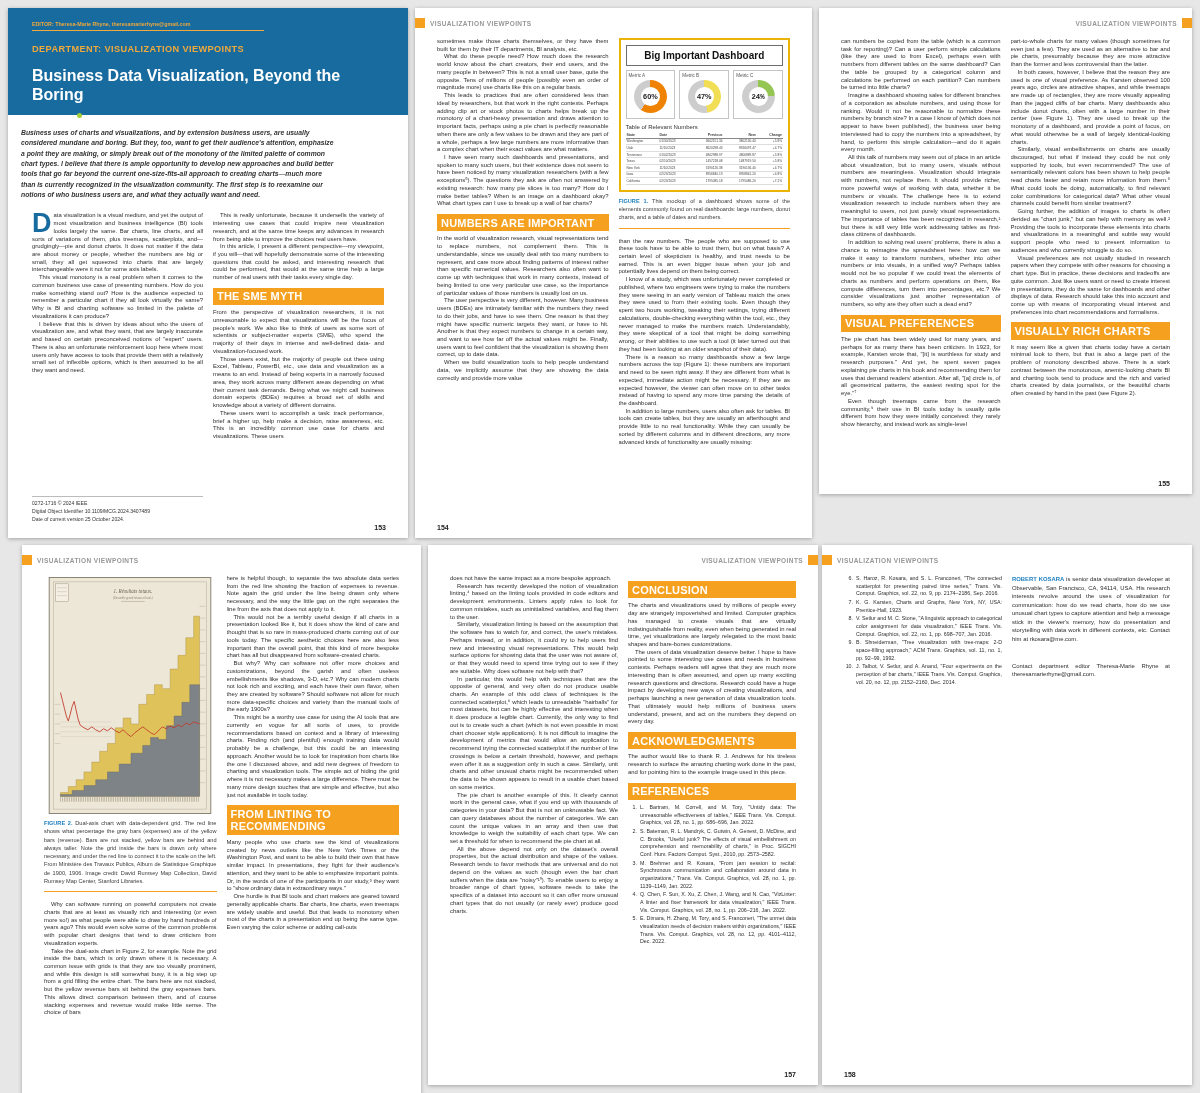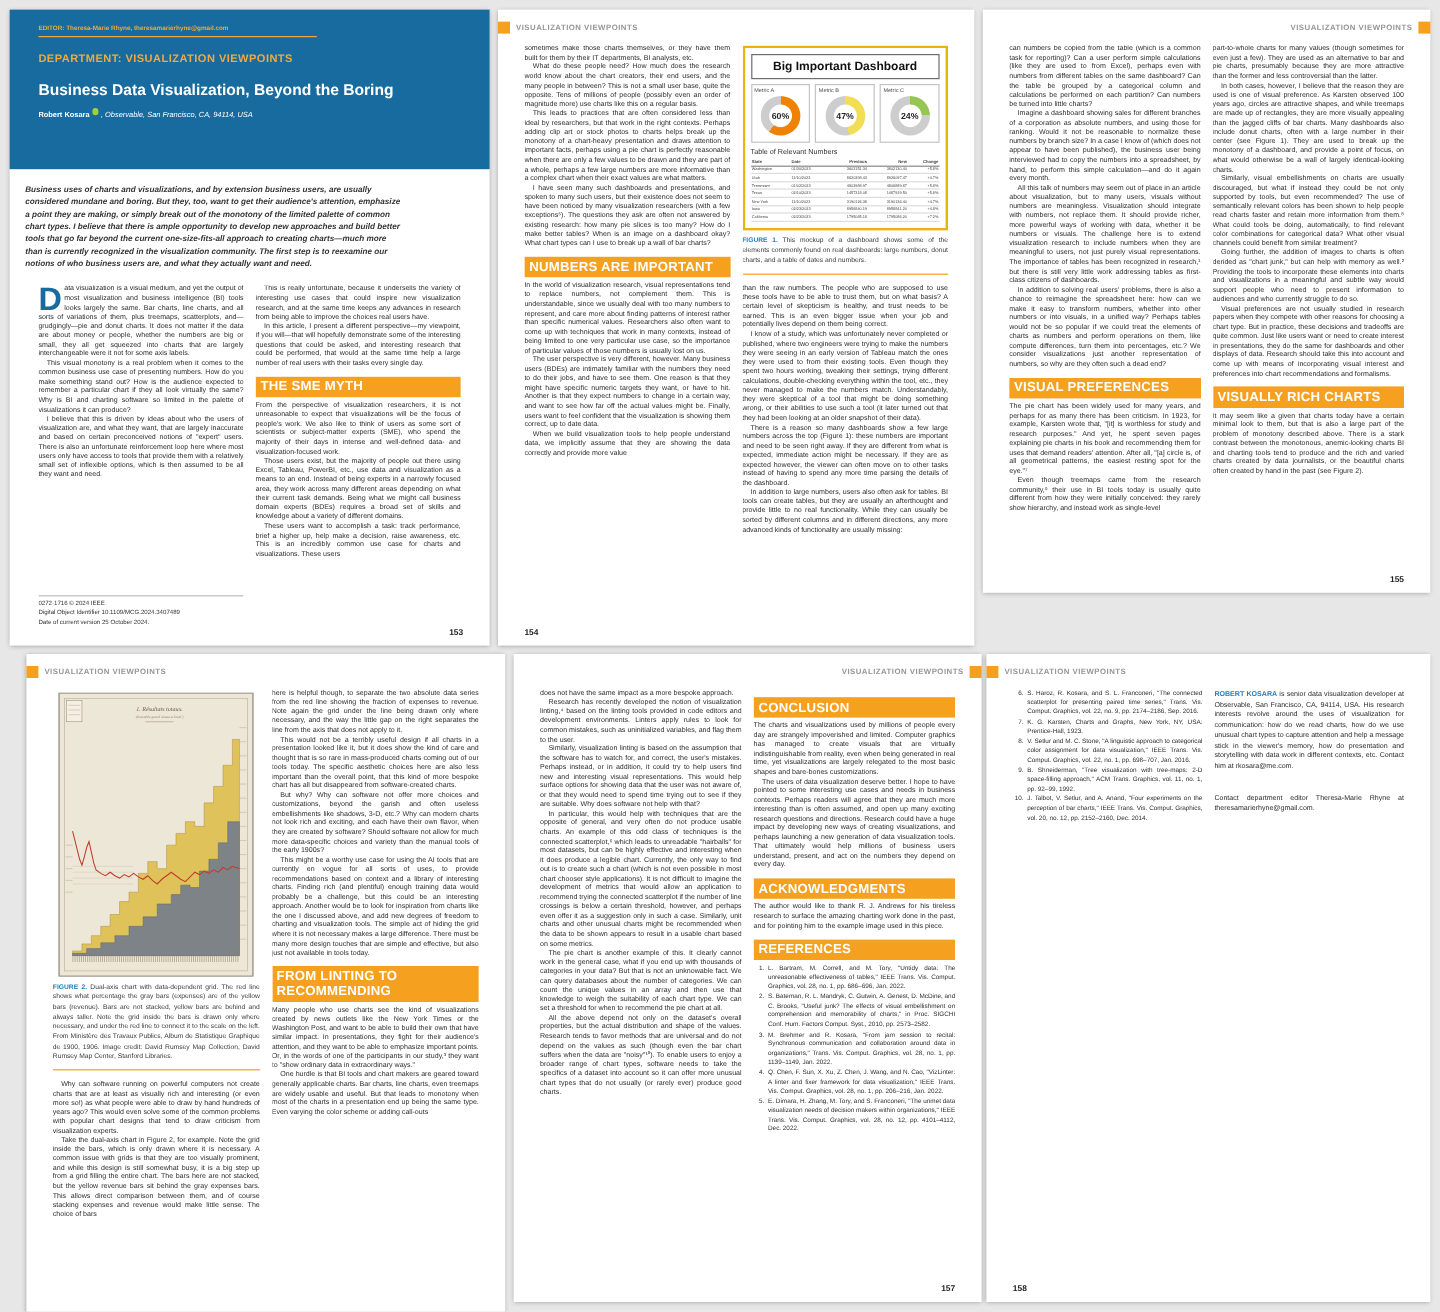--- a/index.html
+++ b/index.html
@@ -24,25 +24,25 @@
   
   .pcontent{position:absolute;top:30px;bottom:20px;left:22px;right:22px;}
   .cols{display:flex;gap:10px;height:100%;}
   .col{flex:1;min-width:0;overflow:hidden;display:flex;flex-direction:column;}
   p.b{font-size:5.9px;line-height:1.31;text-align:justify;margin:0;color:#2d2d2d;}
   p.b + p.b{text-indent:7px;}
   p.ind{text-indent:7px;}
   .shead{background:#F5A01E;color:#fff;font-weight:700;font-size:11px;line-height:1.12;padding:2.5px 4px;margin:6px 0 4px;letter-spacing:.2px;}
 
   
-  .banner{background:#176B9E;height:133px;padding:13px 24px 0;box-sizing:border-box;flex:none;}
+  .banner{background:#176B9E;height:107px;padding:13px 24px 0;box-sizing:border-box;flex:none;}
   .ed-line{color:#F0A93C;font-size:5.3px;font-weight:700;}
   .ed-rule{border-top:1px solid #F0A93C;width:232px;margin:3px 0 13px;}
   .dept{color:#F0A93C;font-size:9.2px;font-weight:700;letter-spacing:.4px;margin-bottom:13px;}
-  .a-title{color:#fff;font-size:13px;font-weight:700;line-height:1.18;max-width:335px;margin-bottom:8px;}
+  .a-title{color:#fff;font-size:16px;font-weight:700;line-height:1.18;max-width:335px;margin-bottom:8px;}
   .a-auth{color:#fff;font-size:6.2px;}
   .a-auth .nm{font-weight:700;}
   .a-auth .aff{font-style:italic;}
   .orcid{display:inline-block;width:5.5px;height:5.5px;border-radius:50%;background:#A6CE39;margin:0 2px;vertical-align:2px;}
   .abs{margin:13px 72px 12px 13px;font-size:6.8px;font-weight:700;font-style:italic;line-height:1.52;color:#333;text-align:left;flex:none;}
   .p153cols{flex:1;display:flex;gap:10px;margin:0 24px 14px;overflow:hidden;}
   .dropcap{float:left;font-size:27px;line-height:.78;font-weight:700;color:#176B9E;padding:1px 2px 0 0;}
   .legal{margin-top:auto;border-top:1.5px solid #bcbcbc;padding-top:3px;font-size:5.1px;line-height:1.55;color:#333;}
 
   
@@ -139,21 +139,21 @@
                   </div>
             </div>
             <div class="metric">
               <div class="m-label">Metric B</div>
               <div class="donut" style="background: conic-gradient(rgb(242, 222, 85) 0deg, rgb(242, 222, 85) 47%, rgb(205, 205, 205) 47%, rgb(205, 205, 205) 100%);">
                     <span class="m-val">47%</span>
                   </div>
             </div>
             <div class="metric">
               <div class="m-label">Metric C</div>
-              <div class="donut" style="background: conic-gradient(rgb(149, 198, 83) 0deg, rgb(149, 198, 83) 24%, rgb(205, 205, 205) 24%, rgb(205, 205, 205) 100%);">
+              <div class="donut" style="background: conic-gradient(rgb(149, 198, 83) 0deg, rgb(149, 198, 83) 24%, rgb(205, 205, 205) 24%, rgb(205, 205, 205) 100%); font-family: Liberation Mono, monospace;">
                     <span class="m-val">24%</span>
                   </div>
             </div>
           </div>
           <div class="t-title">Table of Relevant Numbers</div>
           <table class="rel-table">
             <thead>
                   <tr>
               <th>State</th>
               <th>Date</th>

